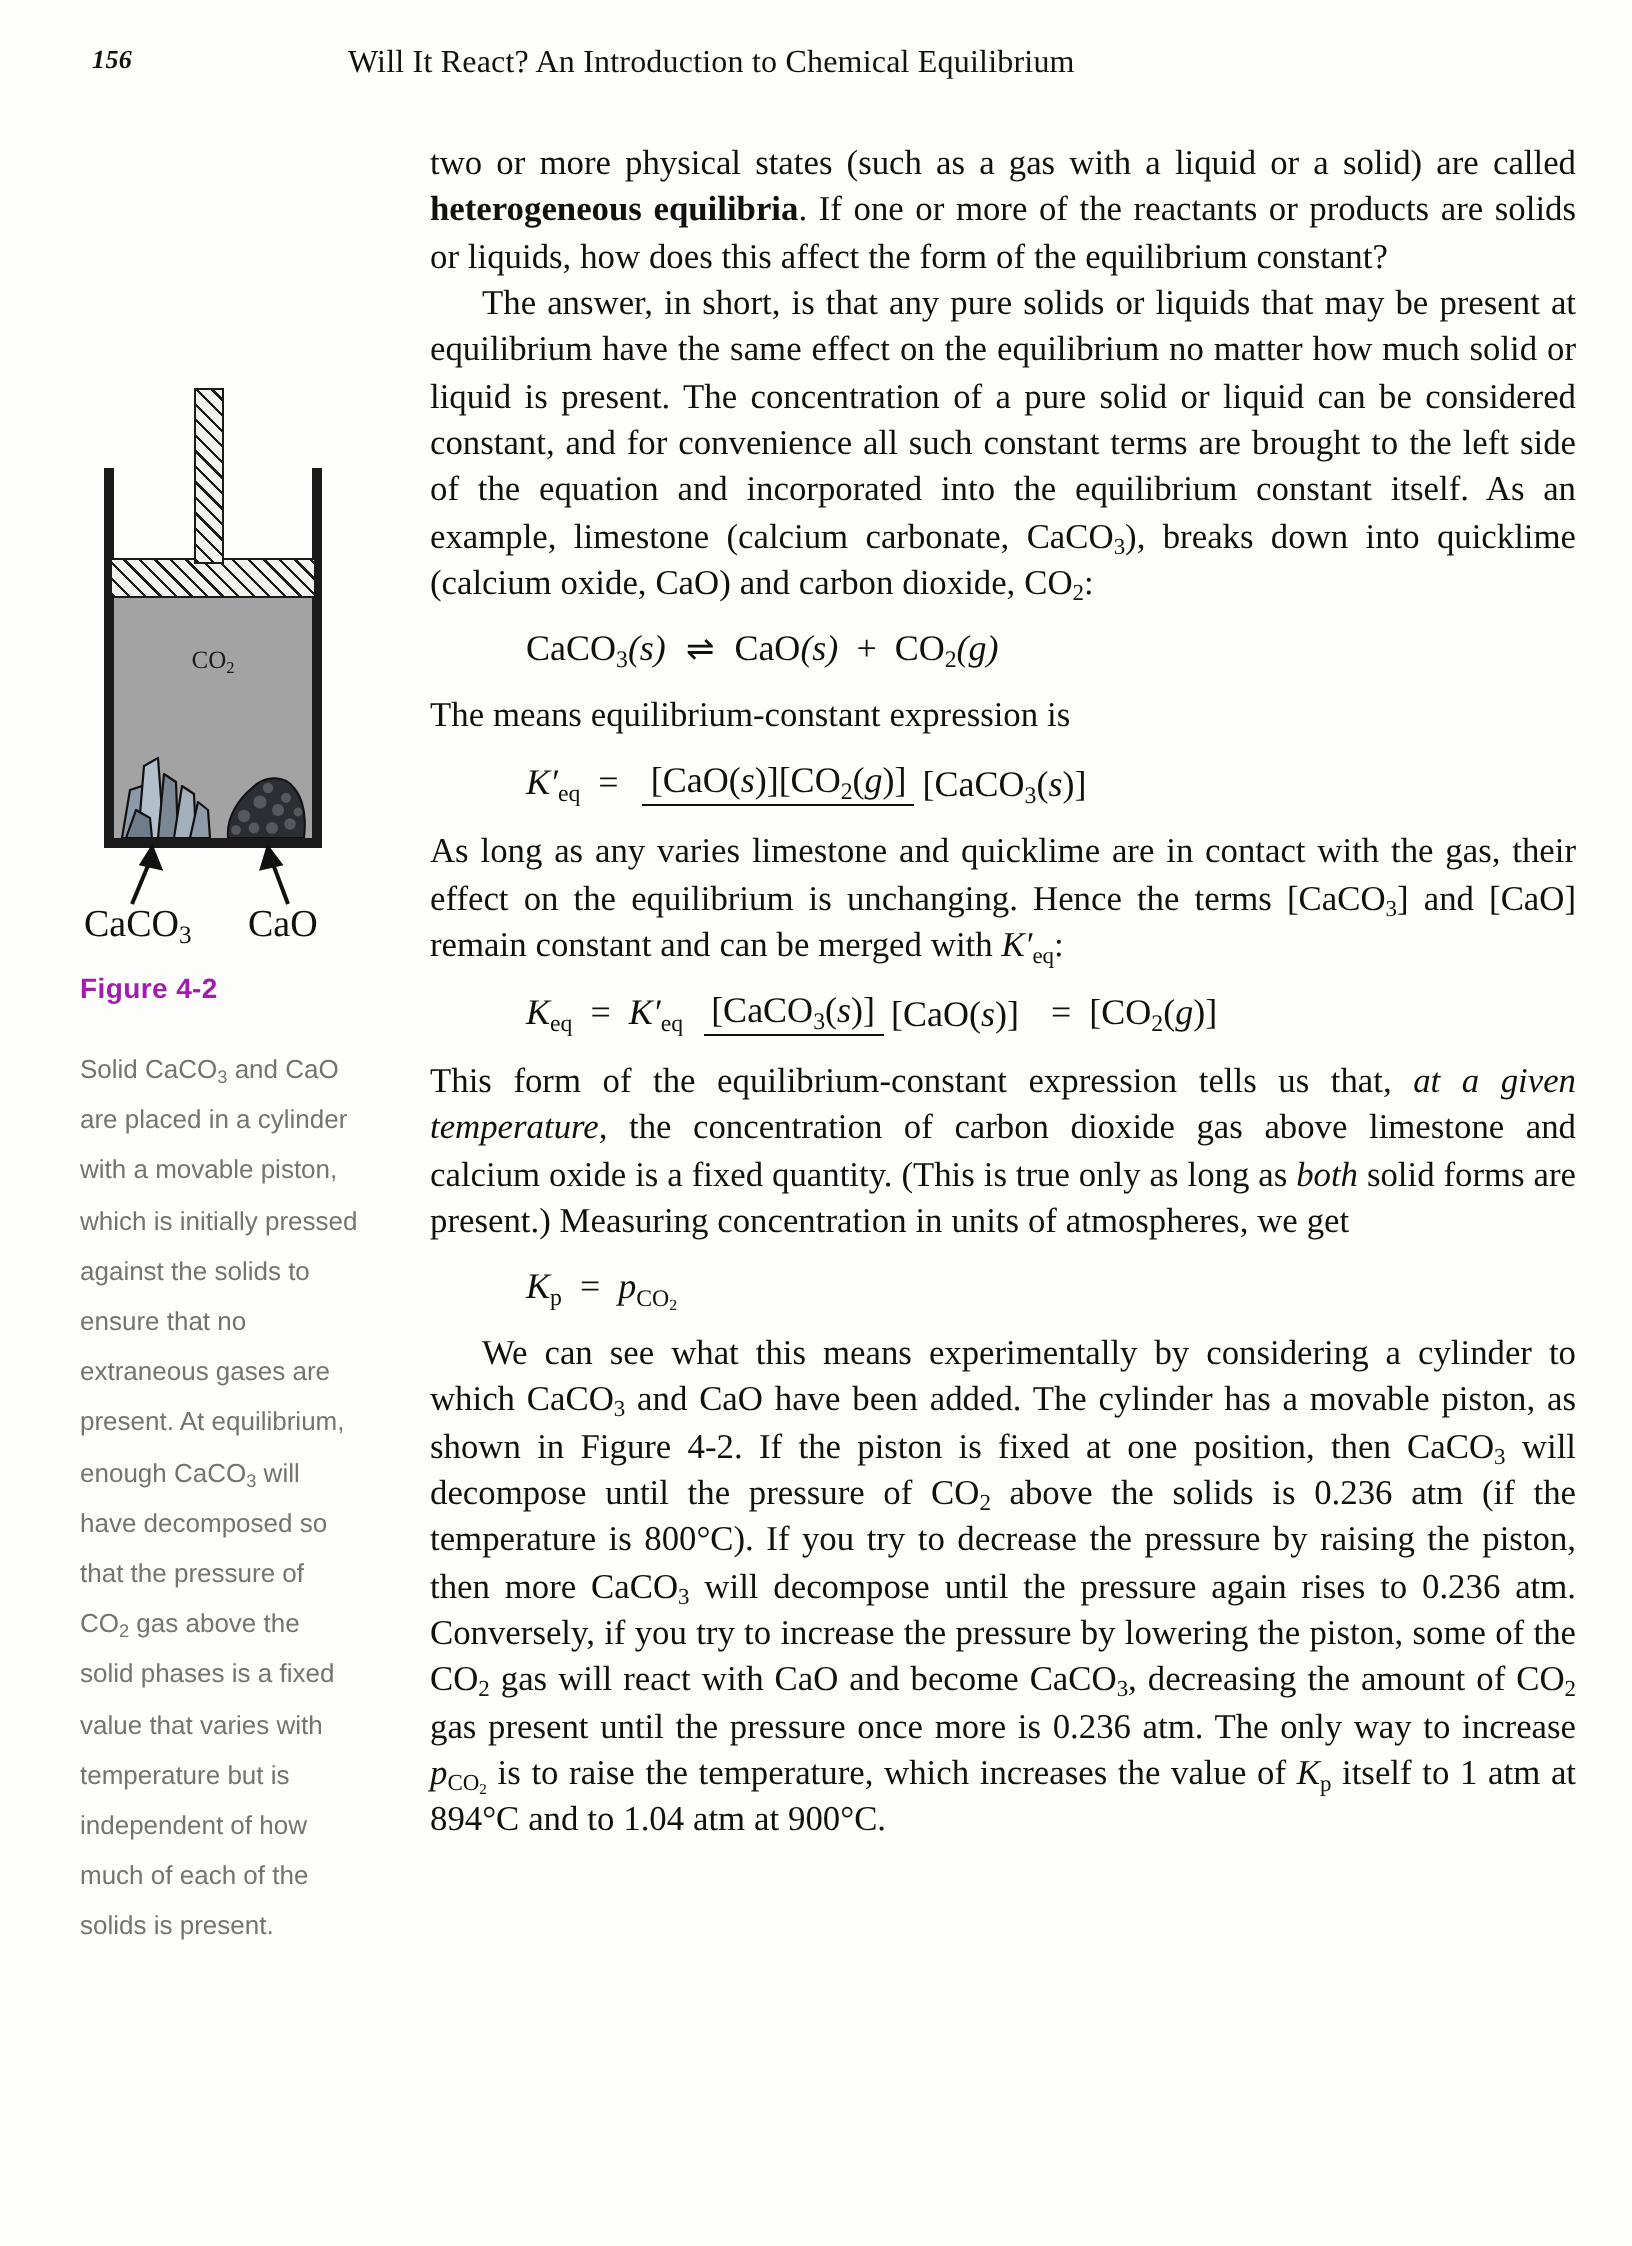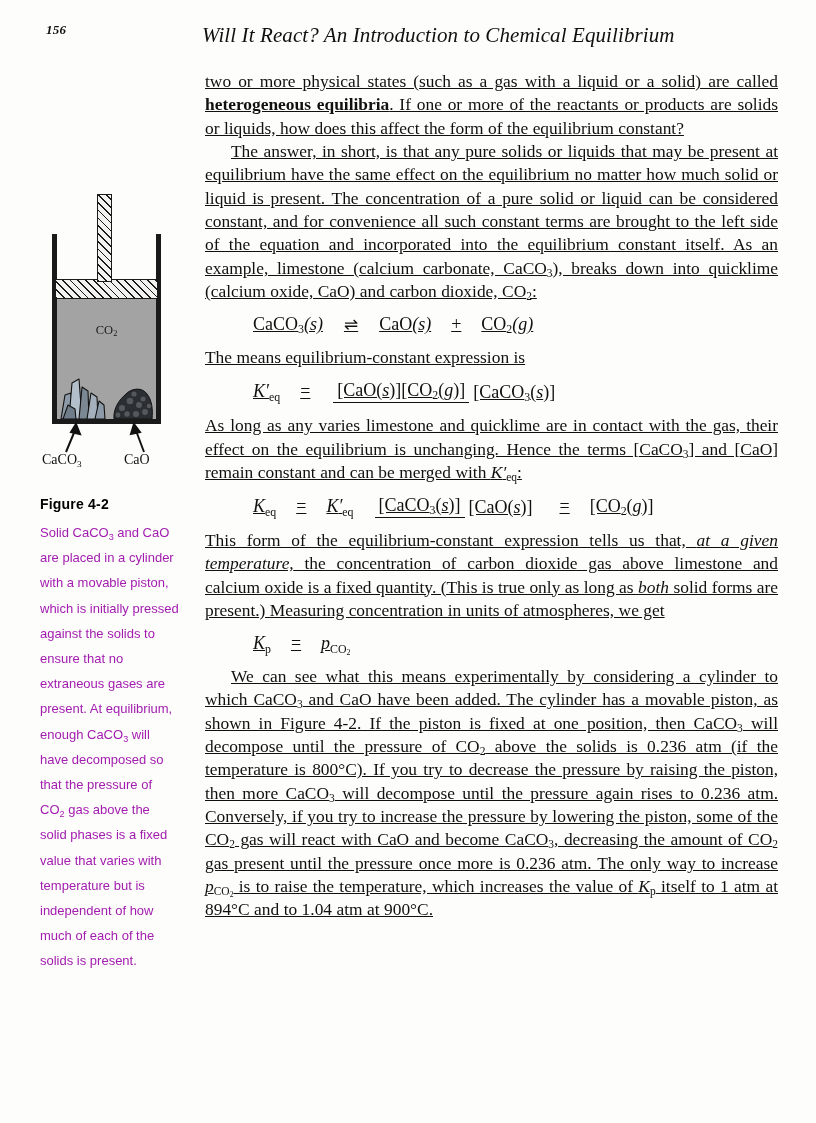--- a/index.html
+++ b/index.html
@@ -33,35 +33,33 @@
     position: absolute;
     left: 0;
     top: 0;
     font-style: italic;
     font-weight: bold;
     font-size: 13px;
     letter-spacing: 0.2px;
   }
   .runhead-title {
     position: absolute;
-    left: 156px;
+    left: 128px;
     top: 1px;
-    font-style: italic;
-    font-size: 21px;
+    font-size: 16px;
     letter-spacing: 0.1px;
     white-space: nowrap;
   }
 
   
   .col-main {
     position: absolute;
-    left: 205px;
+    left: 215px;
     top: 70px;
     width: 573px;
-    text-decoration: underline;
   }
   .col-main p {
     margin: 0;
     font-size: 17.4px;
     line-height: 23.35px;
     text-align: justify;
     text-justify: inter-word;
     word-spacing: 0.1px;
     hyphens: none;
   }
@@ -75,21 +73,21 @@
     line-height: 0;
   }
 
   
   .eq {
     font-size: 18px;
     line-height: 1.15;
     margin: 11px 0 11px 48px;
     display: flex;
     align-items: center;
-    gap: 18px;
+    gap: 7px;
     white-space: nowrap;
   }
   .eq .op { padding: 0 2px; }
   .var {
     font-style: italic;
     font-family: "Liberation Serif", serif;
   }
   .varsub {
     font-style: normal;
     font-size: 0.66em;
@@ -206,43 +204,43 @@
     height: 34px;
   }
   .fig-labels {
     position: relative;
     width: 150px;
     height: 22px;
     margin-top: -4px;
   }
   .fig-lab {
     position: absolute;
-    font-size: 14px;
+    font-size: 19px;
     color: #101010;
     white-space: nowrap;
     font-family: Liberation Serif, serif;
   }
   .fig-lab.l1 { left: 2px; top: 0; }
   .fig-lab.l2 { left: 84px; top: 0; }
 
   .fig-number {
-    margin-top: 22px;
+    margin-top: 12px;
     font-family: "Liberation Sans", sans-serif;
     font-weight: bold;
     font-size: 14px;
-    color: #000000;
+    color: #a21caf;
     letter-spacing: 0.2px;
   }
   .fig-caption {
-    margin-top: 8px;
+    margin-top: 20px;
     width: 140px;
     font-family: "Liberation Sans", sans-serif;
     font-size: 13px;
     line-height: 25.2px;
-    color: #a21caf;
+    color: #737373;
   }
   .fig-caption sub { font-size: 0.7em; }
 </style>
 </head>
 <body>
 
 <div class="page">
 
   <div class="runhead">
     <div class="folio">156</div>

